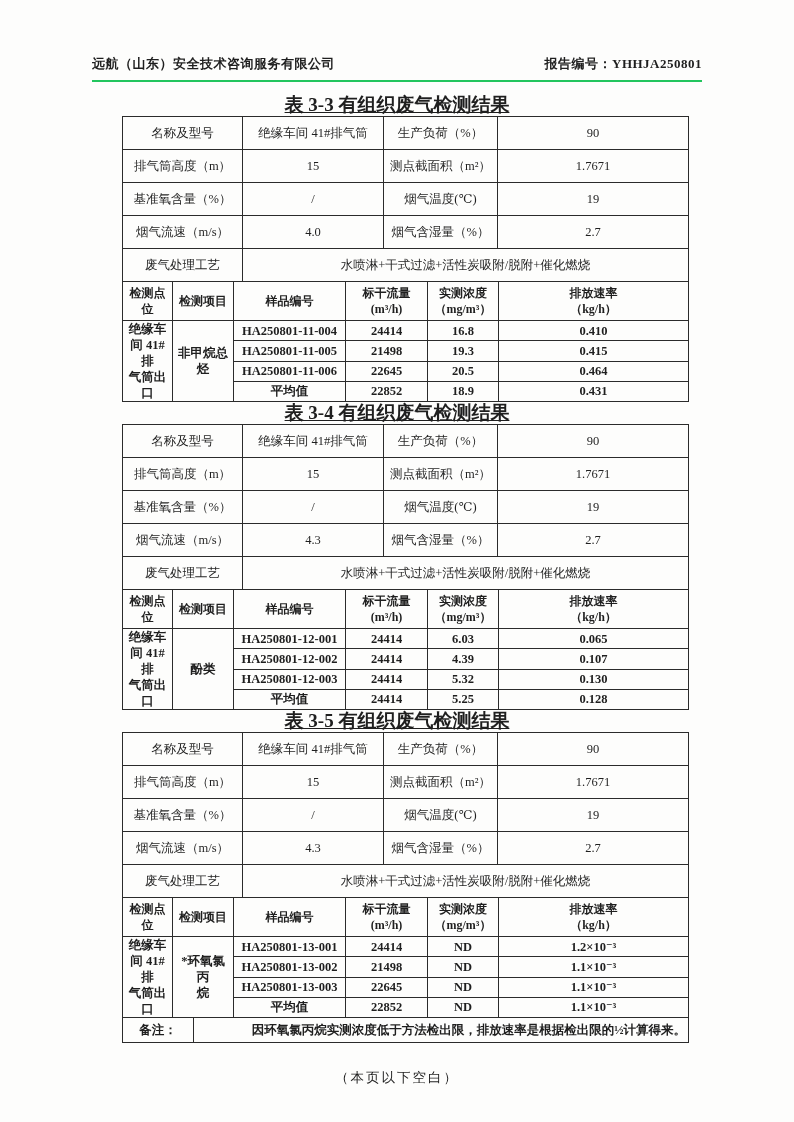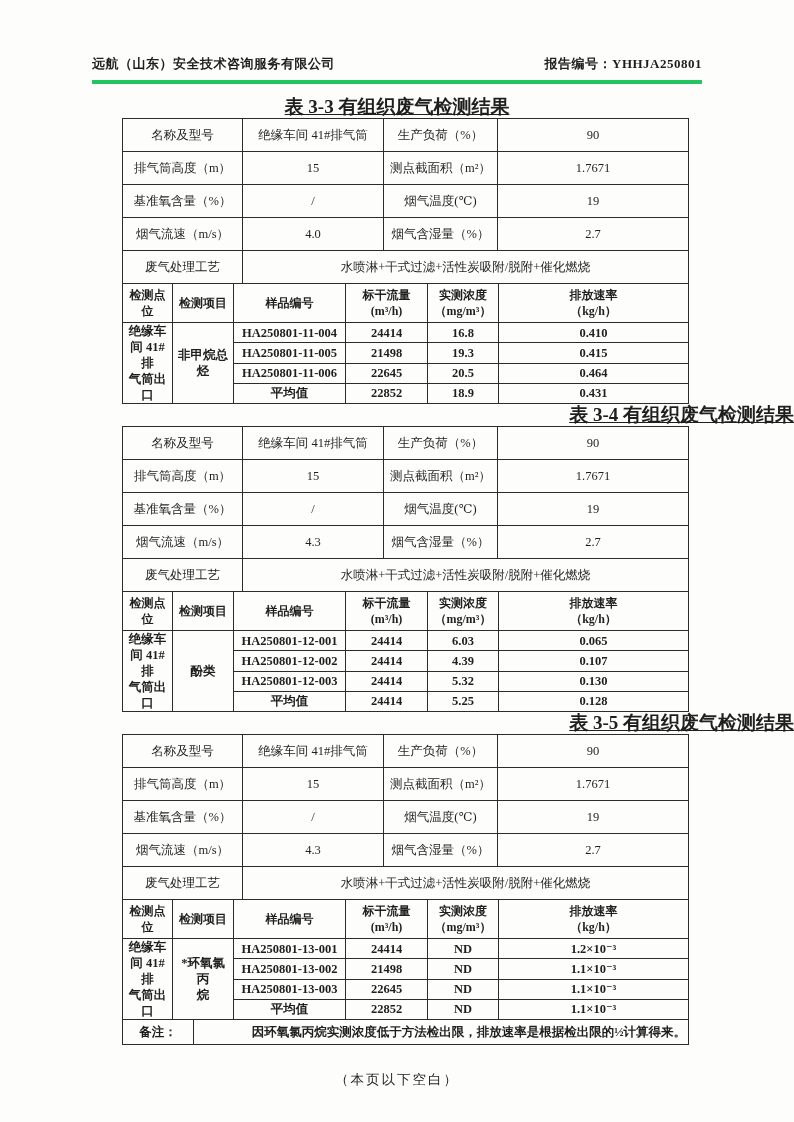--- a/index.html
+++ b/index.html
@@ -4,29 +4,29 @@
 <style>
   html,body { margin:0; padding:0; background:#e9e9e9; }
   .page {
     position:relative; width:794px; height:1122px; margin:0 auto;
     background:#fdfdfc; color:#1f1f1f;
     font-family:"Liberation Serif","DejaVu Serif",serif;
     box-sizing:border-box; padding-top:55px; overflow:hidden;
   }
   .hdr {
     margin:0 92px 0 92px; display:flex; justify-content:space-between; align-items:flex-end;
-    border-bottom:4px solid #22c55e; padding-bottom:7px;
+    border-bottom:2px solid #22c55e; padding-bottom:7px;
     font-size:13px; font-weight:600; letter-spacing:0.5px;
   }
   .tbl-title {
     text-align:center; font-weight:bold; font-size:19px; line-height:22px;
     margin-top:12px;
     text-decoration:underline;
   }
-  .tbl-title.tight { margin-top:0;text-align:right; }
+  .tbl-title.tight { margin-top:0; }
   .tblwrap { margin-left:122px; width:566px; }
   table { border-collapse:collapse; table-layout:fixed; width:566px; }
   table + table { margin-top:-1px;font-weight:bold; }
   td {
     border:1px solid #2b2b2b; text-align:center; vertical-align:middle;
     font-size:12.5px; padding:0 2px; box-sizing:border-box;
     white-space:pre-line; line-height:16px; overflow:hidden;
   }
   .info-tbl tr { height:33px; }
   .data-tbl tr.hrow { height:39px; }

